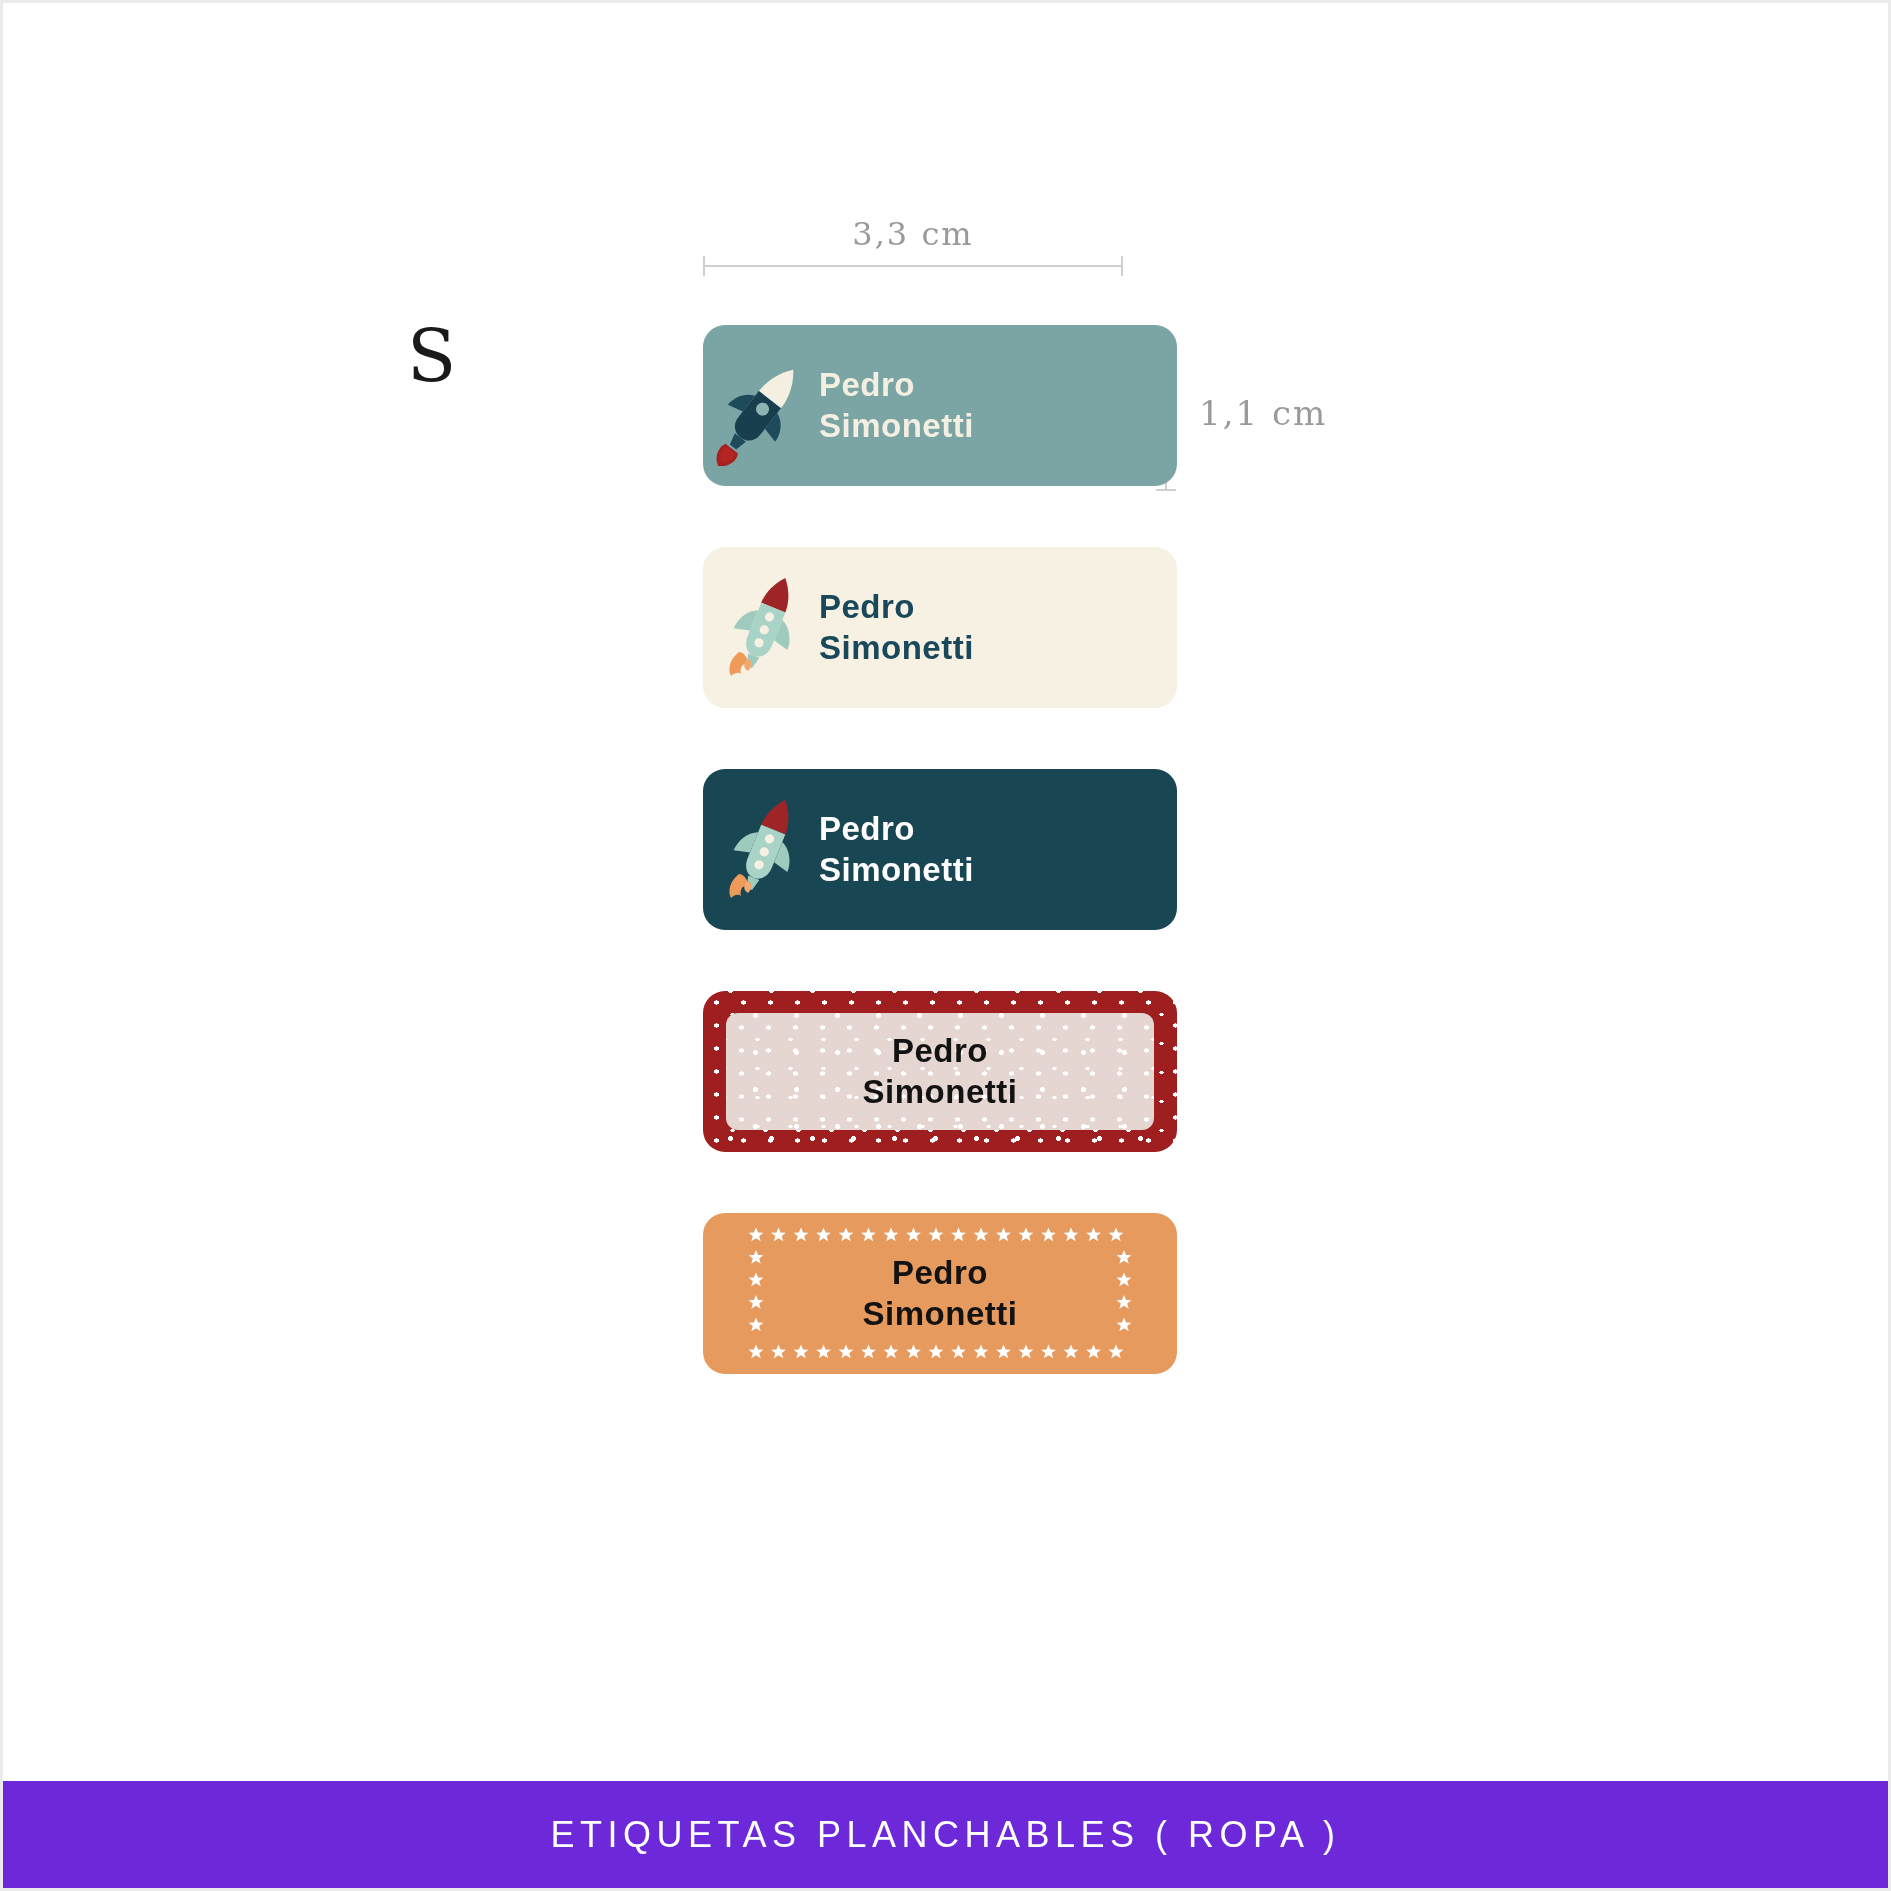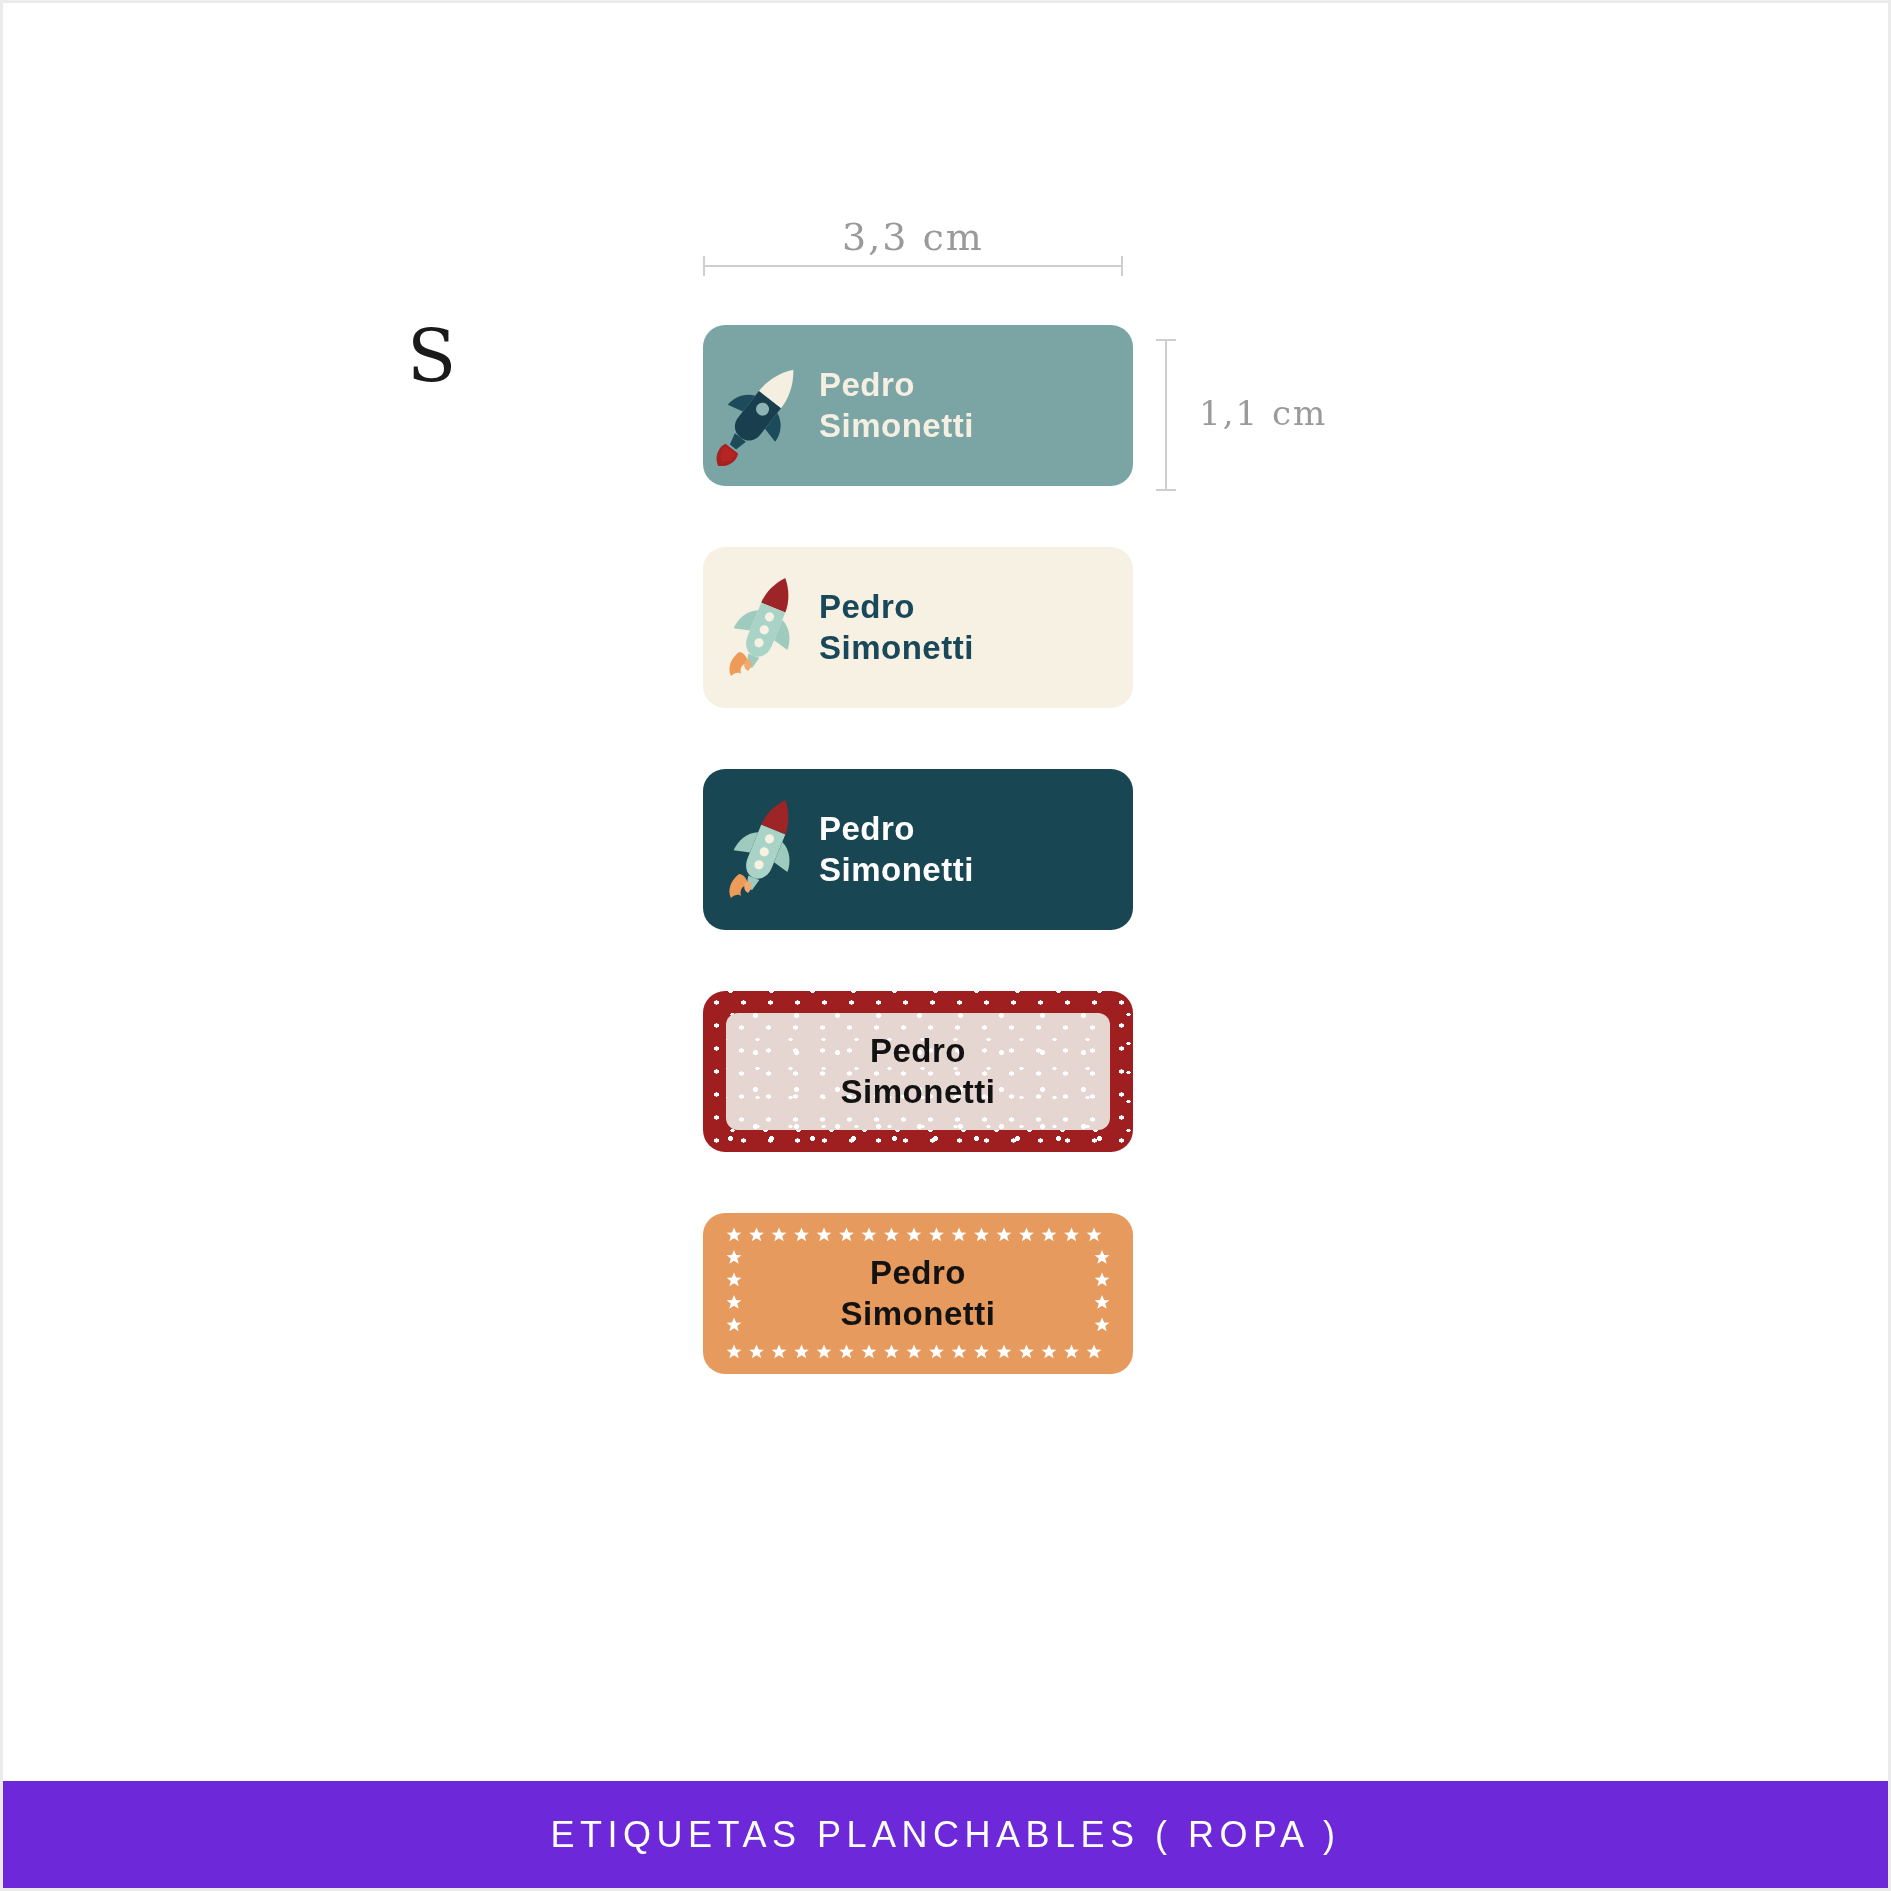--- a/index.html
+++ b/index.html
@@ -34,21 +34,21 @@
   }
 
   
   .dim-width-label {
     position: absolute;
     left: 700px;
     top: 212px;
     width: 420px;
     text-align: center;
     font-family: "DejaVu Serif", serif;
-    font-size: 38px;
+    font-size: 32px;
     color: #9a9a9a;
     letter-spacing: 2px;
   }
   .dim-width-line {
     position: absolute;
     left: 700px;
     top: 262px;
     width: 420px;
     height: 2px;
     background: #cfcfcf;
@@ -99,21 +99,21 @@
 
   
   #sticker-stack {
     position: absolute;
     left: 700px;
     top: 322px;
   }
 
   .sticker {
     position: relative;
-    width: 430px;
+    width: 474px;
     height: 161px;
     border-radius: 22px;
     margin-bottom: 61px;
     overflow: hidden;
     display: flex;
     align-items: center;
   }
 
   .sticker-rocket {
     position: relative;

